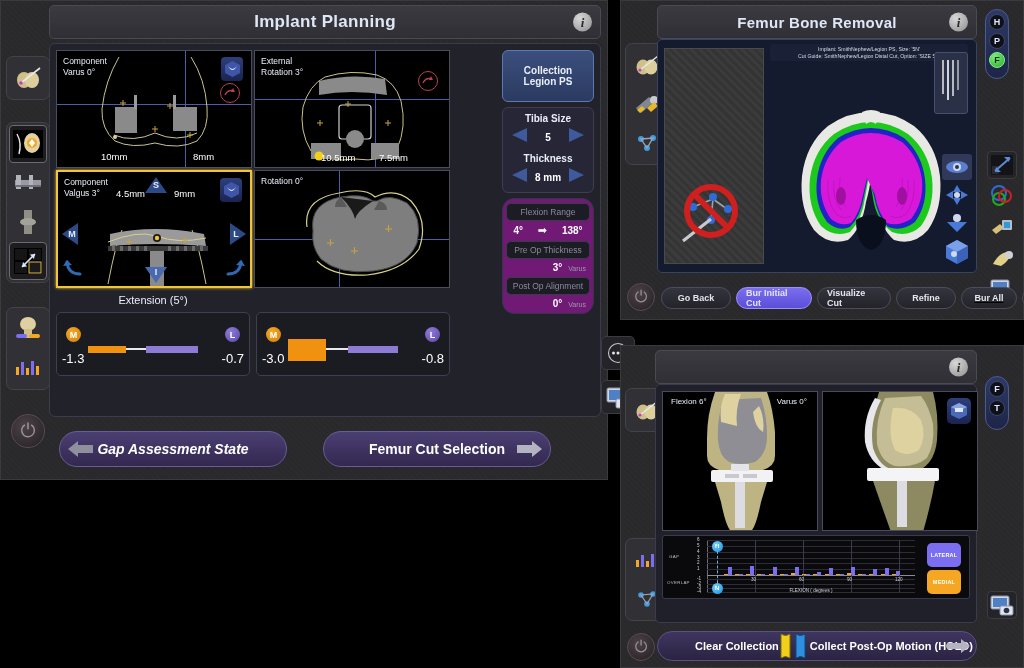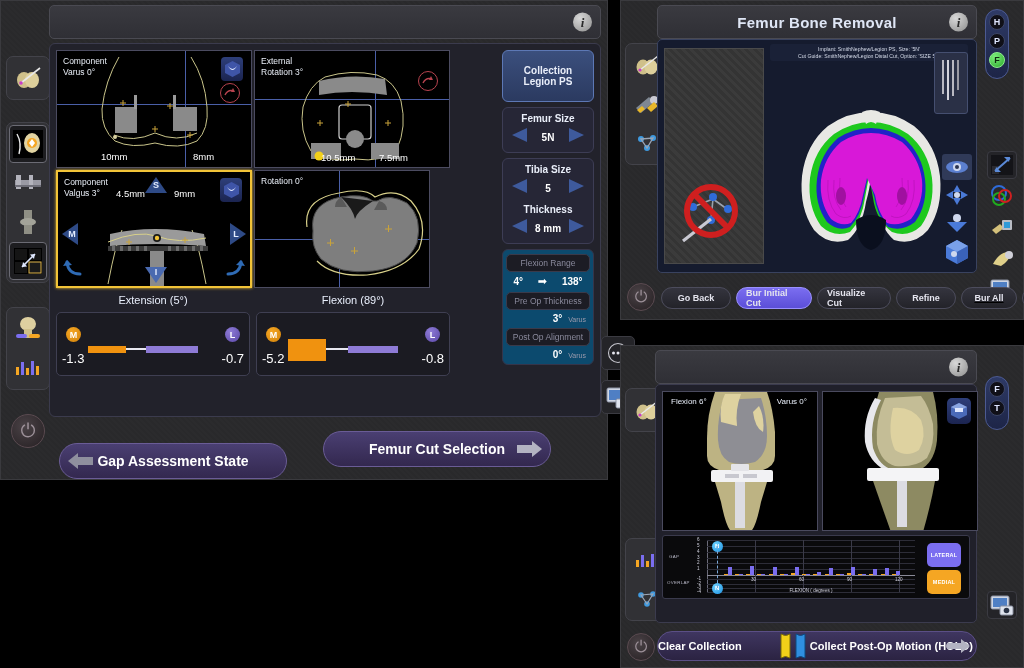--- a/index.html
+++ b/index.html
@@ -124,20 +124,21 @@
 </style>
 </head>
 <body>
 
 <div class="root">
 
   <div class="win" id="ip">
     <div class="win-inner"></div>
 
     <div class="titlebar" style="left:48px; right:6px; top:4px;">
+      <span class="t">Implant Planning</span>
       <span class="info-i">i</span>
     </div>
 
     <div class="rail" style="left:5px; top:55px;">
       <div class="rgrp">
         <div class="ricon">
           <svg width="30" height="26" viewBox="0 0 30 26">
             <ellipse cx="11" cy="15" rx="7" ry="8" fill="#cfc08a"></ellipse>
             <ellipse cx="19" cy="15" rx="7" ry="8" fill="#ddcf9b"></ellipse>
             <line x1="8" y1="18" x2="27" y2="3" stroke="#e8e8e8" stroke-width="1.6"></line>
@@ -355,21 +356,21 @@
             </svg>
           </div>
           <div style="position:absolute; right:4px; bottom:4px;">
             <svg width="22" height="22" viewBox="0 0 22 22">
               <path d="M4 18 Q16 18 17 6" stroke="#2f6bb5" stroke-width="3" fill="none" stroke-linecap="round"></path>
               <path d="M17 4 l-5 5 9 1z" fill="#2f6bb5"></path>
             </svg>
           </div>
         </div>
 
-        <div class="vp" style="left:198px; top:120px; width:176px; height:118px;">
+        <div class="vp" style="left:198px; top:120px; width:196px; height:118px;">
           <div class="cross-v" style="left:84px;"></div>
           <div class="cross-h" style="top:68px;"></div>
           <svg width="196" height="118" style="position:absolute;left:0;top:0">
             <path d="M58 60 Q54 32 86 26 Q108 22 118 30 L122 30 Q134 22 152 32 Q168 46 162 72 Q152 96 118 100 Q84 104 66 88 Q56 76 58 60z" fill="#7e7e7e" stroke="#4a4a4a"></path>
             <path d="M86 26 Q98 38 100 48 Q102 40 118 30" fill="#1a1a1a"></path>
             <path d="M86 26 q-6 4 -6 10 l12 0z" fill="#5a5a5a"></path>
             <path d="M124 30 q8 2 8 9 l-13 0z" fill="#5a5a5a"></path>
             <path d="M52 56 Q48 28 84 22 Q110 16 120 26 Q140 16 156 30 Q174 50 164 78 Q148 100 112 104 Q78 106 62 90" fill="none" stroke="#d8d08a" stroke-width="1.2"></path>
             <g stroke="#c9a33a" stroke-width="1">
               <path d="M72 72 h7 M75.5 68 v7"></path>
@@ -391,54 +392,37 @@
         <div class="gapbox" style="left:0; width:194px;">
           <div class="mlcirc m" style="left:9px; top:14px;">M</div>
           <div class="mlcirc l" style="right:9px; top:14px;">L</div>
           <div class="gapnum" style="left:5px; bottom:9px;">-1.3</div>
           <div class="gapnum" style="right:5px; bottom:9px;">-0.7</div>
           <div class="gbar" style="left:31px; top:33px; width:38px; background:#f0920f;"></div>
           <div class="gbar" style="left:69px; top:33px; width:20px; background:#e8e8f0; height:2px; top:35px;"></div>
           <div class="gbar" style="left:89px; top:33px; width:52px; background:#8e7bd6;"></div>
         </div>
 
-        <div style="position:absolute; left:200px; top:0; width:194px;">
-          <div class="gaphdr">Flexion (89°)</div>
-        </div>
         <div class="gapbox" style="left:200px; width:194px;">
           <div class="mlcirc m" style="left:9px; top:14px;">M</div>
           <div class="mlcirc l" style="right:9px; top:14px;">L</div>
-          <div class="gapnum" style="left:5px; bottom:9px;">-5.2</div>
+          <div class="gapnum" style="left:5px; bottom:9px;">-3.0</div>
           <div class="gapnum" style="right:5px; bottom:9px;">-0.8</div>
           <div class="gbar" style="left:31px; top:26px; width:38px; height:22px; background:#f0920f;"></div>
           <div class="gbar" style="left:69px; top:35px; width:22px; height:2px; background:#e8e8f0;"></div>
           <div class="gbar" style="left:91px; top:33px; width:50px; background:#8e7bd6;"></div>
         </div>
       </div>
 
       <div id="ip-side">
         <div class="sidecard hl" style="padding:14px 3px;">
           <div class="sidelbl">Collection</div>
           <div class="sidelbl">Legion PS</div>
         </div>
 
-        <div class="sidecard">
-          <div class="sidelbl">Femur Size</div>
-          <div class="stepper">
-            <span>
-              <svg width="15" height="14" viewBox="0 0 15 14">
-                  <path d="M0 7 L15 0 V14z" fill="#3e5a9c"></path>
-                </svg></span>
-            <span class="stepval">5N</span>
-            <span>
-              <svg width="15" height="14" viewBox="0 0 15 14">
-                  <path d="M15 7 L0 0 V14z" fill="#3e5a9c"></path>
-                </svg></span>
-          </div>
-        </div>
 
         <div class="sidecard">
           <div class="sidelbl">Tibia Size</div>
           <div class="stepper">
             <span>
               <svg width="15" height="14" viewBox="0 0 15 14">
                   <path d="M0 7 L15 0 V14z" fill="#3e5a9c"></path>
                 </svg></span>
             <span class="stepval">5</span>
             <span>
@@ -453,21 +437,21 @@
                   <path d="M0 7 L15 0 V14z" fill="#3e5a9c"></path>
                 </svg></span>
             <span class="stepval">8 mm</span>
             <span>
               <svg width="15" height="14" viewBox="0 0 15 14">
                   <path d="M15 7 L0 0 V14z" fill="#3e5a9c"></path>
                 </svg></span>
           </div>
         </div>
 
-        <div style="background:#0c4a6e; border:1px solid #35354a; border-radius:6px; padding:4px 3px;">
+        <div style="background:#701a75; border:1px solid #35354a; border-radius:12px; padding:4px 3px;">
           <div class="readout">
             <div class="rlbl">Flexion Range</div>
           </div>
           <div style="display:flex; align-items:center; justify-content:space-around; margin-bottom:4px;">
             <span class="rval">4°</span>
             <span style="color:#fff; font-size:11px;">➡</span>
             <span class="rval">138°</span>
           </div>
           <div class="readout">
             <div class="rlbl">Pre Op Thickness</div>
@@ -501,21 +485,21 @@
                   display:flex; align-items:center; justify-content:center;">
         <svg width="25" height="23" viewBox="0 0 25 23">
           <rect x="1" y="2" width="19" height="14" rx="1.5" fill="#cfd6e4" stroke="#8a90a0"></rect>
           <rect x="3" y="4" width="15" height="10" fill="#4f7fc4"></rect>
           <rect x="10" y="13" width="14" height="9" rx="1.5" fill="#dfe4ee" stroke="#8a90a0"></rect>
           <circle cx="17" cy="17.5" r="3" fill="#2b3446"></circle>
         </svg>
       </div>
     </div>
 
-    <div class="navbtn" style="left:58px; bottom:0; width:228px;">
+    <div class="navbtn" style="left:58px; bottom:12px; width:228px;font-style:italic;">
       <svg width="26" height="20" viewBox="0 0 26 20" style="position:absolute; left:8px;">
         <path d="M0 10 L10 2 V6 H25 V14 H10 V18z" fill="#8f8f9e"></path>
       </svg>
       <span class="lbl">Gap Assessment State</span>
     </div>
     <div class="navbtn" style="left:322px; bottom:12px; width:228px;">
       <span class="lbl">Femur Cut Selection</span>
       <svg width="26" height="20" viewBox="0 0 26 20" style="position:absolute; right:8px;">
         <path d="M26 10 L16 2 V6 H1 V14 H16 V18z" fill="#b3b3c2"></path>
       </svg>
@@ -907,21 +891,21 @@
         <rect x="1" y="2" width="18" height="13" rx="1.5" fill="#cfd6e4" stroke="#8a90a0"></rect>
         <rect x="3" y="4" width="14" height="9" fill="#4f7fc4"></rect>
         <rect x="10" y="12" width="13" height="9" rx="1.5" fill="#dfe4ee" stroke="#8a90a0"></rect>
         <circle cx="16.5" cy="16.5" r="2.8" fill="#2b3446"></circle>
       </svg>
     </div>
 
     <div class="pwr" style="position:absolute; left:6px; bottom:6px; width:28px; height:28px; font-size:16px;">⏻</div>
     <div style="position:absolute; left:36px; right:46px; bottom:6px; height:30px; border-radius:15px;
                 background:linear-gradient(#3f3660,#2b2342); border:1px solid #5b4f86; display:flex; align-items:center;">
-      <div style="flex:1; text-align:left; color:#fff; font-size:11px; font-weight:bold;">
+      <div style="flex:1; text-align:right; color:#fff; font-size:11px; font-weight:bold;">
         <span>Clear Collection</span>
       </div>
       <div style="display:flex; gap:2px;">
         <svg width="13" height="26" viewBox="0 0 13 26">
           <path d="M2 1 Q6.5 4 11 1 L11 25 Q6.5 22 2 25z" fill="#f2d019" stroke="#7a6a08"></path>
         </svg>
         <svg width="13" height="26" viewBox="0 0 13 26">
           <path d="M2 1 Q6.5 4 11 1 L11 25 Q6.5 22 2 25z" fill="#2f8fe0" stroke="#0d4a80"></path>
         </svg>
       </div>

